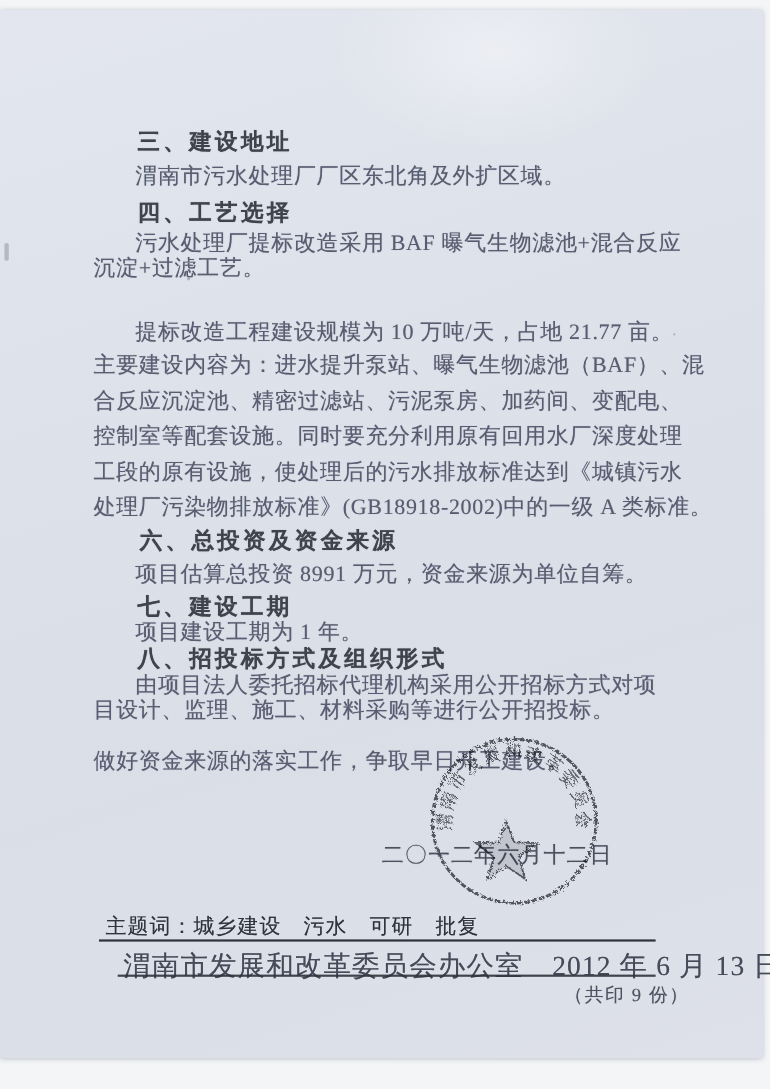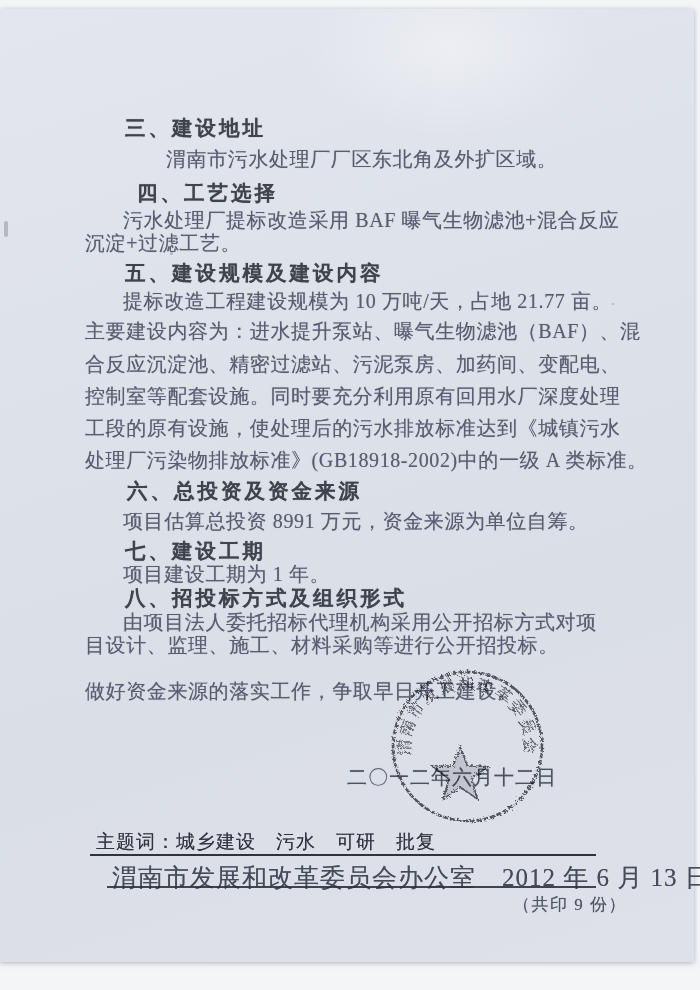--- a/index.html
+++ b/index.html
@@ -60,27 +60,26 @@
 <body>
 
 <div class="scan">
   <div class="paper">
     <div class="blotch"></div>
     <div class="edge-mark"></div>
     <div class="speck" style="left:170px;top:243px;width:3px;height:3px;"></div>
     <div class="speck" style="left:612px;top:294px;width:2px;height:2px;"></div>
 
     <div class="ln h" style="left:125px;top:105px;">三、建设地址</div>
-    <div class="ln b" style="left:123px;top:137px;margin-left:43px;">渭南市污水处理厂厂区东北角及外扩区域。</div>
+    <div class="ln b" style="left:123px;top:137px;">渭南市污水处理厂厂区东北角及外扩区域。</div>
 
-    <div class="ln h" style="left:137px;top:170px;">四、工艺选择</div>
+    <div class="ln h" style="left:125px;top:170px;">四、工艺选择</div>
     <div class="ln b" style="left:123px;top:198px;">污水处理厂提标改造采用 BAF 曝气生物滤池+混合反应</div>
     <div class="ln b" style="left:85px;top:221px;">沉淀+过滤工艺。</div>
 
-    <div class="ln h" style="left:125px;top:250px;">五、建设规模及建设内容</div>
     <div class="ln b" style="left:123px;top:279px;">提标改造工程建设规模为 10 万吨/天，占地 21.77 亩。</div>
     <div class="ln b" style="left:85px;top:309px;">主要建设内容为：进水提升泵站、曝气生物滤池（BAF）、混</div>
     <div class="ln b" style="left:85px;top:342px;">合反应沉淀池、精密过滤站、污泥泵房、加药间、变配电、</div>
     <div class="ln b" style="left:85px;top:374px;">控制室等配套设施。同时要充分利用原有回用水厂深度处理</div>
     <div class="ln b" style="left:85px;top:406px;">工段的原有设施，使处理后的污水排放标准达到《城镇污水</div>
     <div class="ln b" style="left:85px;top:438px;">处理厂污染物排放标准》(GB18918-2002)中的一级 A 类标准。</div>
 
     <div class="ln h" style="left:127px;top:468px;">六、总投资及资金来源</div>
     <div class="ln b" style="left:123px;top:499px;">项目估算总投资 8991 万元，资金来源为单位自筹。</div>
 

